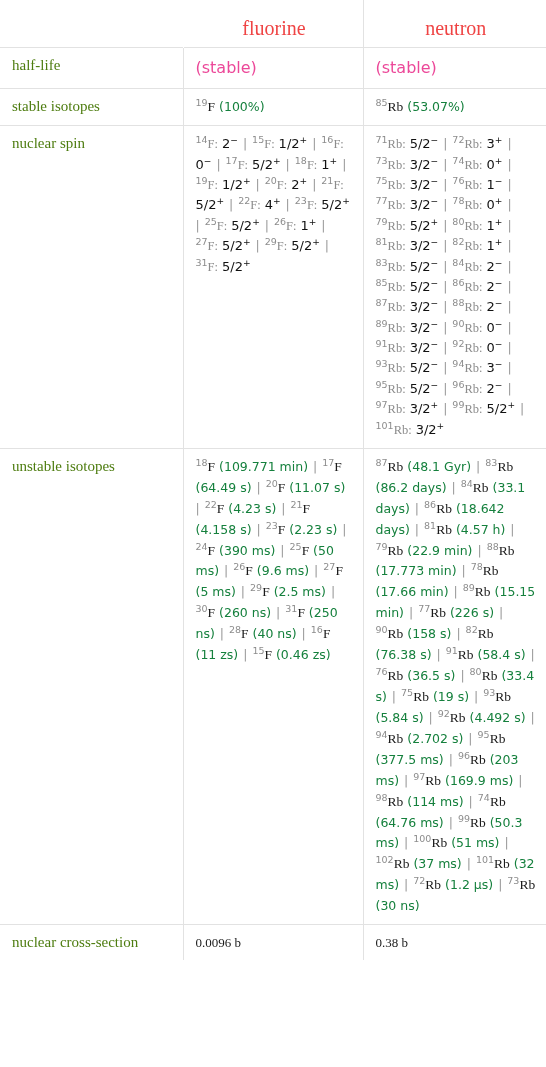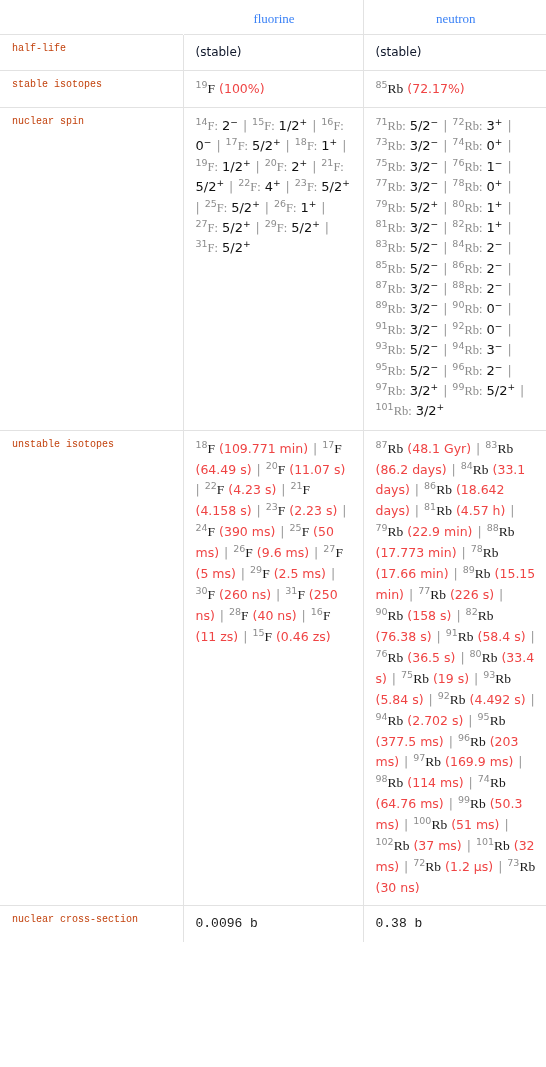--- a/index.html
+++ b/index.html
@@ -33,48 +33,48 @@
   table.props tr:first-child td,
   table.props tr:first-child th {
     border-top: none;
   }
   table.props td:last-child,
   table.props th:last-child {
     border-right: none;
   }
   tr.header-row th.colhead {
     text-align: center;
-    font-size: 13px;
-    color: #3b82f6;
-    padding-top: 11px;
+    font-size: 20px;
+    color: #ef4444;
+    padding-top: 17px;
     padding-bottom: 7px;
     font-family: "Liberation Serif", "DejaVu Serif", serif;
   }
   th.corner {
     border-right: 1px solid #e2e2e2;
   }
   tr.header-row th.corner { border-right-color: #ffffff; }
 
   td.rowlabel {
-    font-size: 10px;
-    color: #c2410c;
-    font-family: Liberation Mono, monospace;
+    font-size: 15px;
+    color: #4d7c0f;
+    font-family: Liberation Serif, serif;
     line-height: 1.25;
     white-space: normal;
   }
   td.value {
     font-family: "DejaVu Sans", "Liberation Sans", sans-serif;
     font-size: 12.5px;
     color: #1a1a1a;
     line-height: 1.5;
     word-wrap: break-word;
     overflow-wrap: break-word;
   }
   .muted {
-    color: #ef4444;
+    color: #15803d;
   }
   .sep {
     color: #9a9a9a;
     padding: 0 1px;
   }
   sup {
     font-size: 0.72em;
     vertical-align: super;
     line-height: 0;
   }
@@ -96,27 +96,27 @@
     line-height: 0;
   }
   .spinval {
     color: #111111;
     font-family: "DejaVu Sans", "Liberation Sans", sans-serif;
     font-size: 13px;
     white-space: nowrap;
   }
   .spinval sup { font-size: 0.7em; }
   .hl {
-    color: #0f172a;
+    color: #ec4899;
     font-family: "DejaVu Sans", "Liberation Sans", sans-serif;
-    font-size: 12px;
+    font-size: 16px;
     white-space: nowrap;
   }
   .plainnum {
-    font-family: Liberation Mono, monospace;
+    font-family: Liberation Serif, serif;
     font-size: 13px;
     color: #1a1a1a;
   }
   .nowrapgrp { white-space: nowrap; }
   td.value.wrapcell { line-height: 1.55; }
 </style>
 </head>
 <body>
 
 <table class="props">
@@ -141,21 +141,21 @@
         <span class="hl">(stable)</span>
       </td>
     </tr>
 
     <tr>
       <td class="rowlabel">stable isotopes</td>
       <td class="value">
         <span><span class="nowrapgrp"><span class="iso-sup">19</span><span class="iso-el">F</span></span><span class="muted"> (100%)</span></span>
       </td>
       <td class="value">
-        <span><span class="nowrapgrp"><span class="iso-sup">85</span><span class="iso-el">Rb</span></span><span class="muted"> (72.17%)</span></span>
+        <span><span class="nowrapgrp"><span class="iso-sup">85</span><span class="iso-el">Rb</span></span><span class="muted"> (53.07%)</span></span>
       </td>
     </tr>
 
     <tr>
       <td class="rowlabel">nuclear spin</td>
       <td class="value wrapcell">
         <span><span class="nowrapgrp"><span class="iso-sup">14</span><span class="iso-label">F:</span></span> <span class="spinval">2<sup>−</sup></span><span class="sep"> | </span><span class="nowrapgrp"><span class="iso-sup">15</span><span class="iso-label">F:</span></span> <span class="spinval">1/2<sup>+</sup></span><span class="sep"> | </span><span class="nowrapgrp"><span class="iso-sup">16</span><span class="iso-label">F:</span></span> <span class="spinval">0<sup>−</sup></span><span class="sep"> | </span><span class="nowrapgrp"><span class="iso-sup">17</span><span class="iso-label">F:</span></span> <span class="spinval">5/2<sup>+</sup></span><span class="sep"> | </span><span class="nowrapgrp"><span class="iso-sup">18</span><span class="iso-label">F:</span></span> <span class="spinval">1<sup>+</sup></span><span class="sep"> | </span><span class="nowrapgrp"><span class="iso-sup">19</span><span class="iso-label">F:</span></span> <span class="spinval">1/2<sup>+</sup></span><span class="sep"> | </span><span class="nowrapgrp"><span class="iso-sup">20</span><span class="iso-label">F:</span></span> <span class="spinval">2<sup>+</sup></span><span class="sep"> | </span><span class="nowrapgrp"><span class="iso-sup">21</span><span class="iso-label">F:</span></span> <span class="spinval">5/2<sup>+</sup></span><span class="sep"> | </span><span class="nowrapgrp"><span class="iso-sup">22</span><span class="iso-label">F:</span></span> <span class="spinval">4<sup>+</sup></span><span class="sep"> | </span><span class="nowrapgrp"><span class="iso-sup">23</span><span class="iso-label">F:</span></span> <span class="spinval">5/2<sup>+</sup></span><span class="sep"> | </span><span class="nowrapgrp"><span class="iso-sup">25</span><span class="iso-label">F:</span></span> <span class="spinval">5/2<sup>+</sup></span><span class="sep"> | </span><span class="nowrapgrp"><span class="iso-sup">26</span><span class="iso-label">F:</span></span> <span class="spinval">1<sup>+</sup></span><span class="sep"> | </span><span class="nowrapgrp"><span class="iso-sup">27</span><span class="iso-label">F:</span></span> <span class="spinval">5/2<sup>+</sup></span><span class="sep"> | </span><span class="nowrapgrp"><span class="iso-sup">29</span><span class="iso-label">F:</span></span> <span class="spinval">5/2<sup>+</sup></span><span class="sep"> | </span><span class="nowrapgrp"><span class="iso-sup">31</span><span class="iso-label">F:</span></span> <span class="spinval">5/2<sup>+</sup></span></span>
       </td>
       <td class="value wrapcell">
         <span><span class="nowrapgrp"><span class="iso-sup">71</span><span class="iso-label">Rb:</span></span> <span class="spinval">5/2<sup>−</sup></span><span class="sep"> | </span><span class="nowrapgrp"><span class="iso-sup">72</span><span class="iso-label">Rb:</span></span> <span class="spinval">3<sup>+</sup></span><span class="sep"> | </span><span class="nowrapgrp"><span class="iso-sup">73</span><span class="iso-label">Rb:</span></span> <span class="spinval">3/2<sup>−</sup></span><span class="sep"> | </span><span class="nowrapgrp"><span class="iso-sup">74</span><span class="iso-label">Rb:</span></span> <span class="spinval">0<sup>+</sup></span><span class="sep"> | </span><span class="nowrapgrp"><span class="iso-sup">75</span><span class="iso-label">Rb:</span></span> <span class="spinval">3/2<sup>−</sup></span><span class="sep"> | </span><span class="nowrapgrp"><span class="iso-sup">76</span><span class="iso-label">Rb:</span></span> <span class="spinval">1<sup>−</sup></span><span class="sep"> | </span><span class="nowrapgrp"><span class="iso-sup">77</span><span class="iso-label">Rb:</span></span> <span class="spinval">3/2<sup>−</sup></span><span class="sep"> | </span><span class="nowrapgrp"><span class="iso-sup">78</span><span class="iso-label">Rb:</span></span> <span class="spinval">0<sup>+</sup></span><span class="sep"> | </span><span class="nowrapgrp"><span class="iso-sup">79</span><span class="iso-label">Rb:</span></span> <span class="spinval">5/2<sup>+</sup></span><span class="sep"> | </span><span class="nowrapgrp"><span class="iso-sup">80</span><span class="iso-label">Rb:</span></span> <span class="spinval">1<sup>+</sup></span><span class="sep"> | </span><span class="nowrapgrp"><span class="iso-sup">81</span><span class="iso-label">Rb:</span></span> <span class="spinval">3/2<sup>−</sup></span><span class="sep"> | </span><span class="nowrapgrp"><span class="iso-sup">82</span><span class="iso-label">Rb:</span></span> <span class="spinval">1<sup>+</sup></span><span class="sep"> | </span><span class="nowrapgrp"><span class="iso-sup">83</span><span class="iso-label">Rb:</span></span> <span class="spinval">5/2<sup>−</sup></span><span class="sep"> | </span><span class="nowrapgrp"><span class="iso-sup">84</span><span class="iso-label">Rb:</span></span> <span class="spinval">2<sup>−</sup></span><span class="sep"> | </span><span class="nowrapgrp"><span class="iso-sup">85</span><span class="iso-label">Rb:</span></span> <span class="spinval">5/2<sup>−</sup></span><span class="sep"> | </span><span class="nowrapgrp"><span class="iso-sup">86</span><span class="iso-label">Rb:</span></span> <span class="spinval">2<sup>−</sup></span><span class="sep"> | </span><span class="nowrapgrp"><span class="iso-sup">87</span><span class="iso-label">Rb:</span></span> <span class="spinval">3/2<sup>−</sup></span><span class="sep"> | </span><span class="nowrapgrp"><span class="iso-sup">88</span><span class="iso-label">Rb:</span></span> <span class="spinval">2<sup>−</sup></span><span class="sep"> | </span><span class="nowrapgrp"><span class="iso-sup">89</span><span class="iso-label">Rb:</span></span> <span class="spinval">3/2<sup>−</sup></span><span class="sep"> | </span><span class="nowrapgrp"><span class="iso-sup">90</span><span class="iso-label">Rb:</span></span> <span class="spinval">0<sup>−</sup></span><span class="sep"> | </span><span class="nowrapgrp"><span class="iso-sup">91</span><span class="iso-label">Rb:</span></span> <span class="spinval">3/2<sup>−</sup></span><span class="sep"> | </span><span class="nowrapgrp"><span class="iso-sup">92</span><span class="iso-label">Rb:</span></span> <span class="spinval">0<sup>−</sup></span><span class="sep"> | </span><span class="nowrapgrp"><span class="iso-sup">93</span><span class="iso-label">Rb:</span></span> <span class="spinval">5/2<sup>−</sup></span><span class="sep"> | </span><span class="nowrapgrp"><span class="iso-sup">94</span><span class="iso-label">Rb:</span></span> <span class="spinval">3<sup>−</sup></span><span class="sep"> | </span><span class="nowrapgrp"><span class="iso-sup">95</span><span class="iso-label">Rb:</span></span> <span class="spinval">5/2<sup>−</sup></span><span class="sep"> | </span><span class="nowrapgrp"><span class="iso-sup">96</span><span class="iso-label">Rb:</span></span> <span class="spinval">2<sup>−</sup></span><span class="sep"> | </span><span class="nowrapgrp"><span class="iso-sup">97</span><span class="iso-label">Rb:</span></span> <span class="spinval">3/2<sup>+</sup></span><span class="sep"> | </span><span class="nowrapgrp"><span class="iso-sup">99</span><span class="iso-label">Rb:</span></span> <span class="spinval">5/2<sup>+</sup></span><span class="sep"> | </span><span class="nowrapgrp"><span class="iso-sup">101</span><span class="iso-label">Rb:</span></span> <span class="spinval">3/2<sup>+</sup></span></span>

